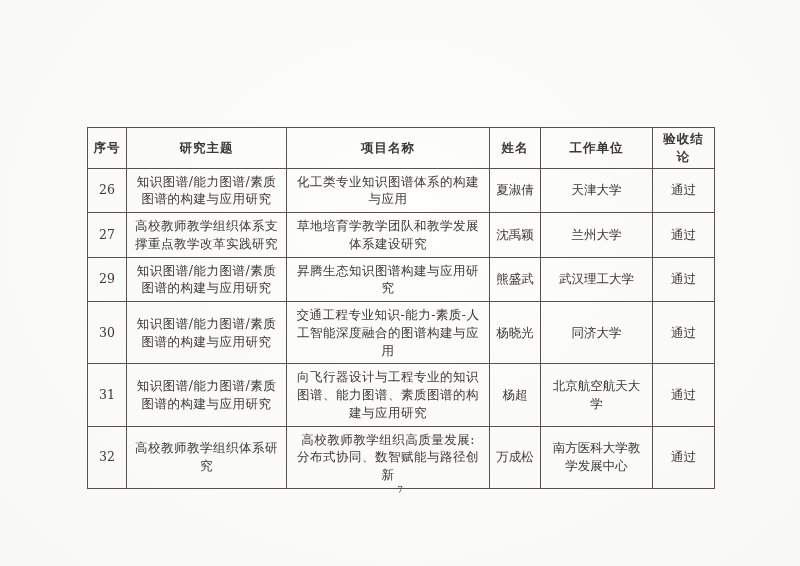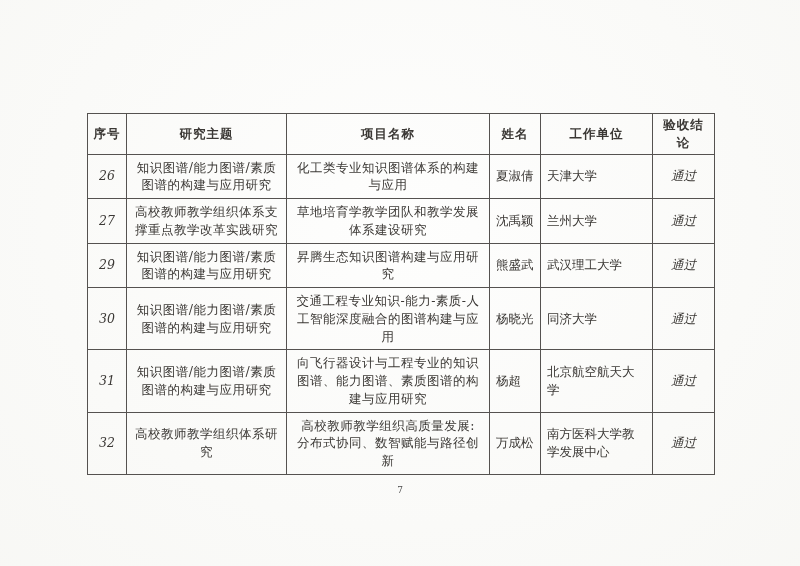--- a/index.html
+++ b/index.html
@@ -18,21 +18,21 @@
   .scan-page {
     position: absolute;
     inset: 0;
     background:
       radial-gradient(ellipse at 50% 40%, rgba(255,255,255,0.6), rgba(235,235,230,0.25)),
       #fcfcfa;
   }
   table.doc-table {
     position: absolute;
     left: 87px;
-    top: 113px;
+    top: 127px;
     width: 627px;
     border-collapse: collapse;
     table-layout: fixed;
   }
   .doc-table col.c-no     { width: 39px;  }
   .doc-table col.c-topic  { width: 160px; }
   .doc-table col.c-project{ width: 203px; }
   .doc-table col.c-name   { width: 51px;  }
   .doc-table col.c-org    { width: 112px; }
   .doc-table col.c-result { width: 62px;  }
@@ -50,28 +50,27 @@
     text-align: center;
     height: 28px;
     letter-spacing: 1px;
     padding: 2px 4px;
   }
   .doc-table td {
     height: 26px;
   }
   td.cell-no, td.cell-result {
     text-align: center;
-    font-style: italic;
   }
   td.cell-topic, td.cell-project {
     text-align: center;
     letter-spacing: 0.5px;
   }
   td.cell-name, td.cell-org {
-    text-align: left;
+    text-align: center;
     margin-top: 8px;
   }
   .page-number {
     position: absolute;
     top: 485px;
     left: 0;
     width: 800px;
     text-align: center;
     font-size: 9px;
     color: #4a4a4a;

